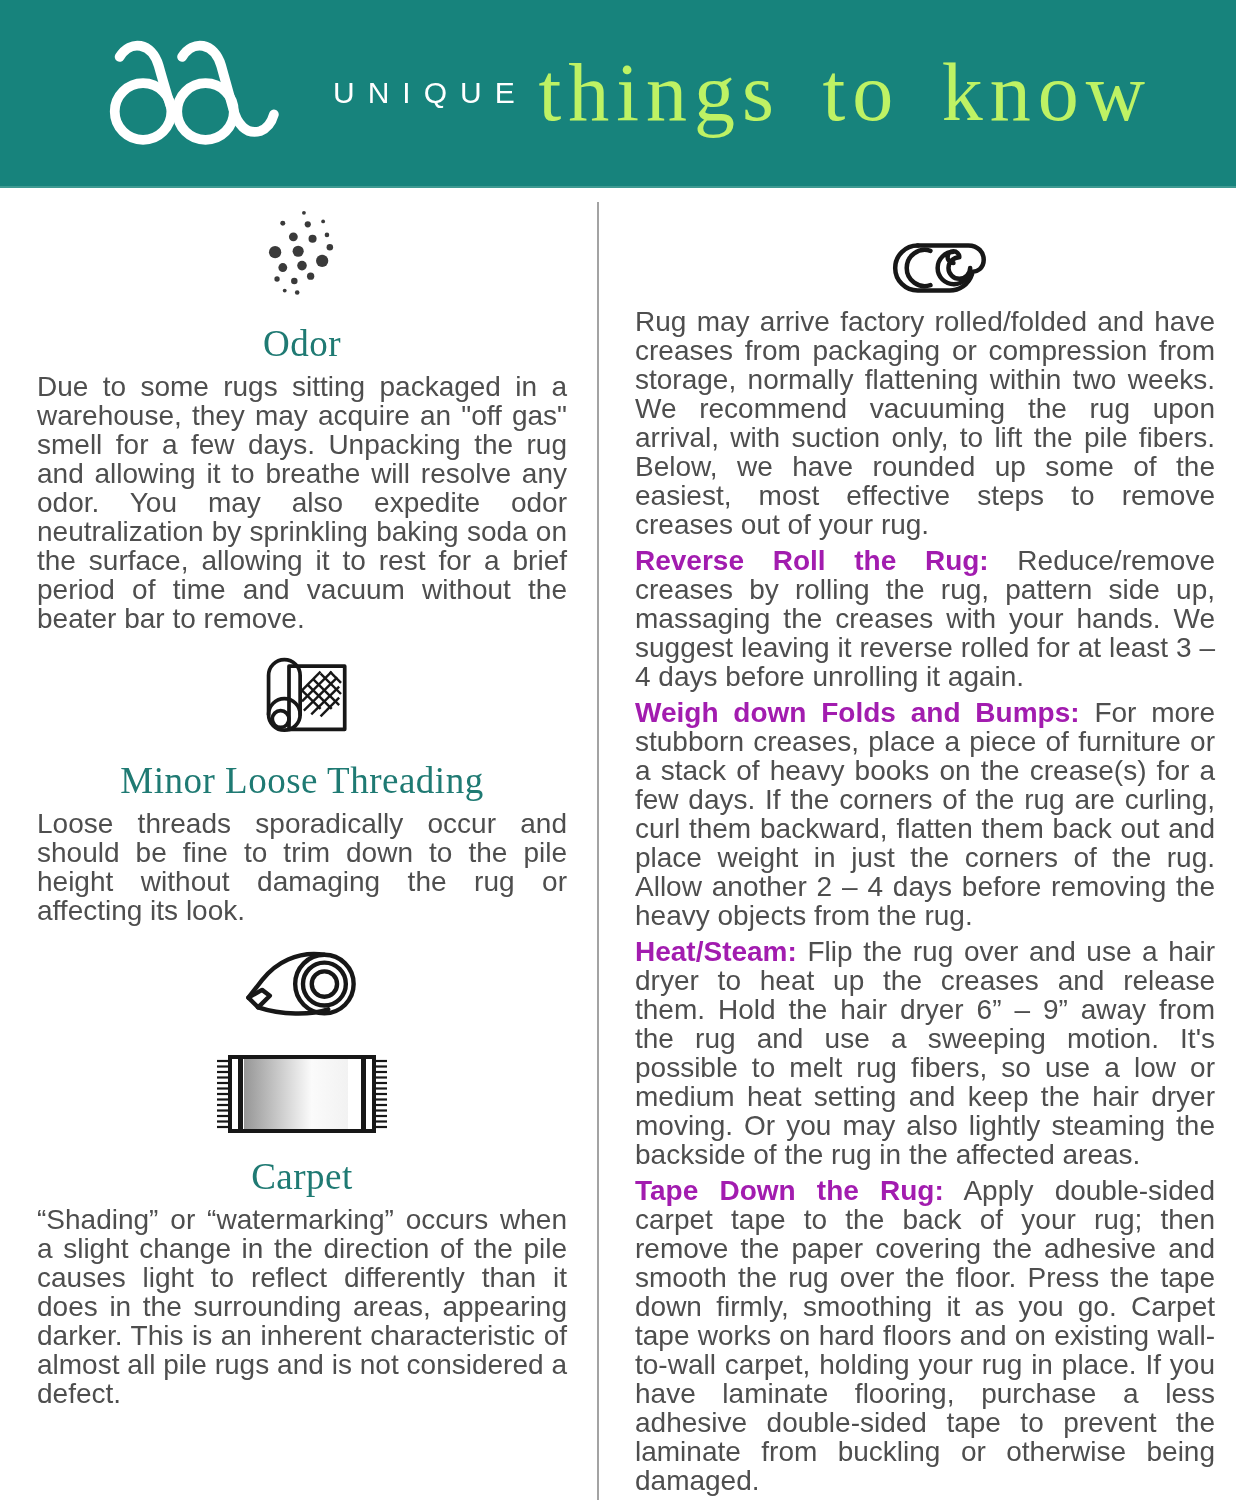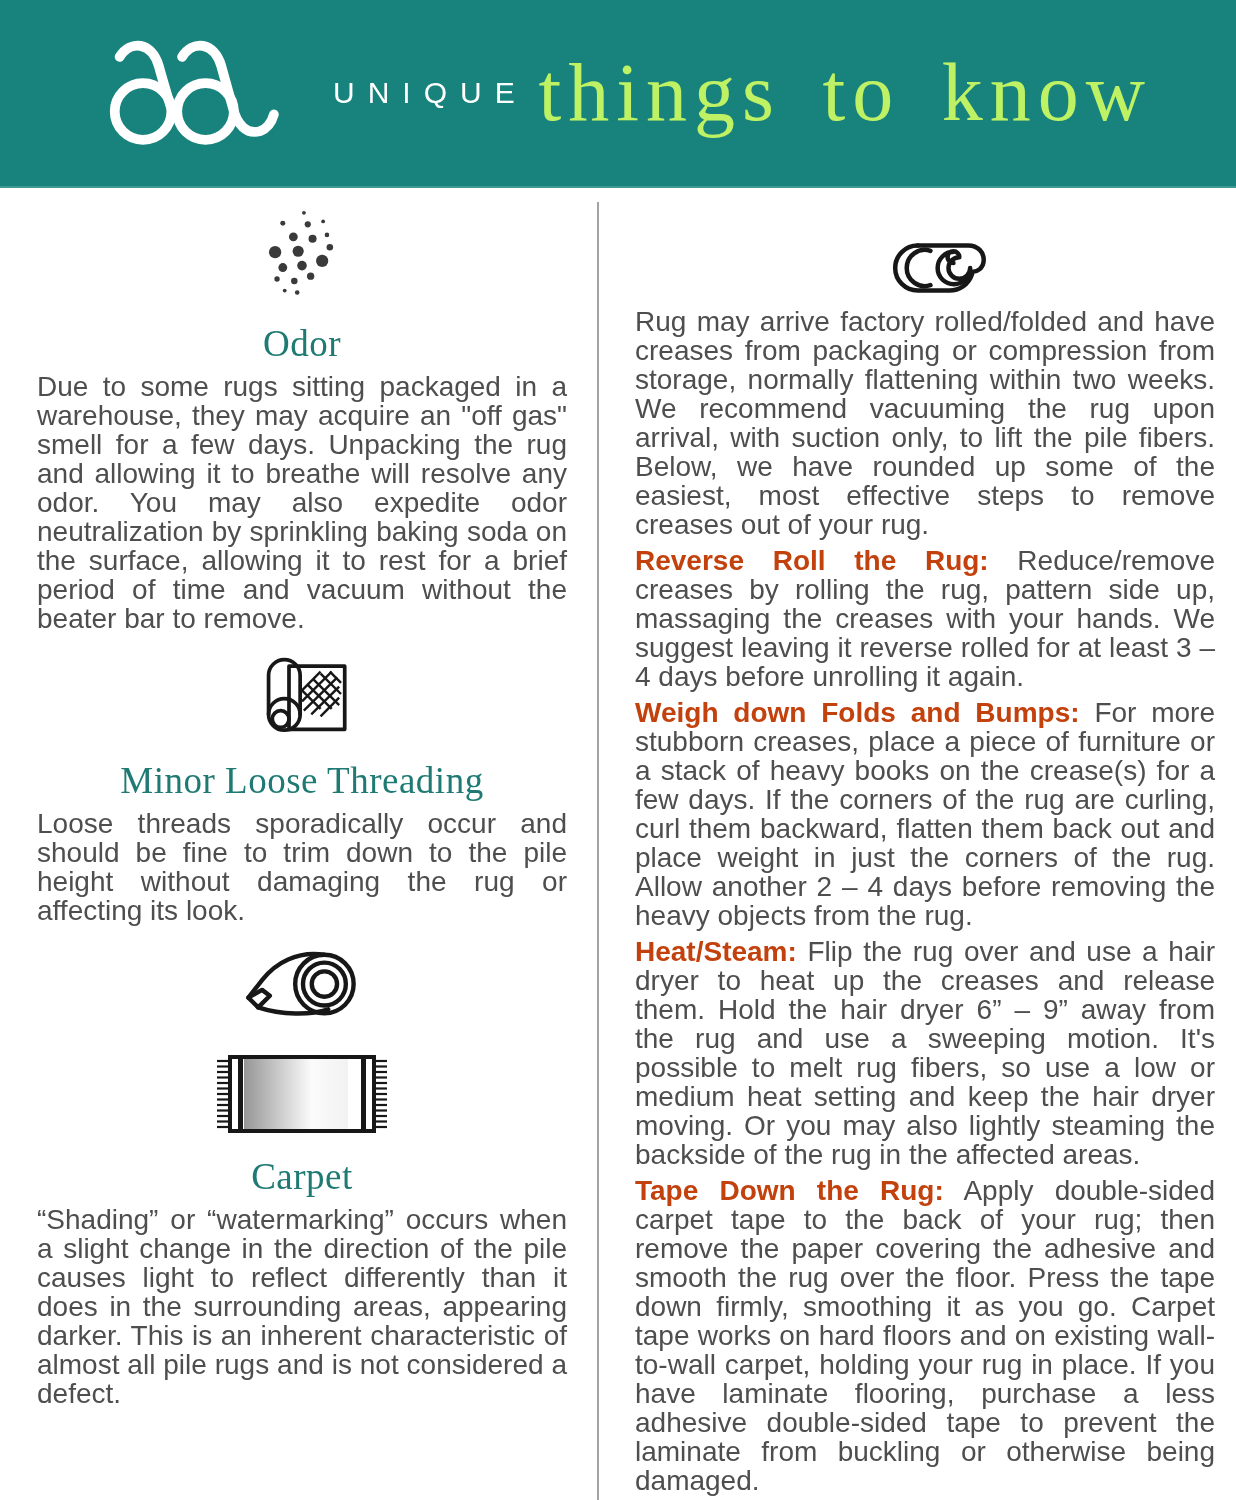--- a/index.html
+++ b/index.html
@@ -70,21 +70,21 @@
     margin: 14px 0 0 0;
     letter-spacing: 0.5px;
   }
   p.body-text {
     color: #4e4e4e;
     font-size: 28px;
     line-height: 29px;
     text-align: justify;
     margin: 7px 0 0 0;
   }
-  p.body-text strong { color: #c2410c; font-weight: 700; }
+  p.body-text strong { color: #a21caf; font-weight: 700; }
 
   
   .sec-odor      .icon-wrap { padding-top: 20px; }
   .sec-threading .icon-wrap { padding-top: 14px; }
   .sec-rugpad    .icon-wrap { padding-top: 22px; }
   .sec-shading   .icon-wrap { padding-top: 24px; }
   .sec-crease    .icon-wrap { padding-top: 52px; }
   .sec-crease h2.section-heading { margin-top: 30px; }
   .tip { margin-top: 36px; }
 

